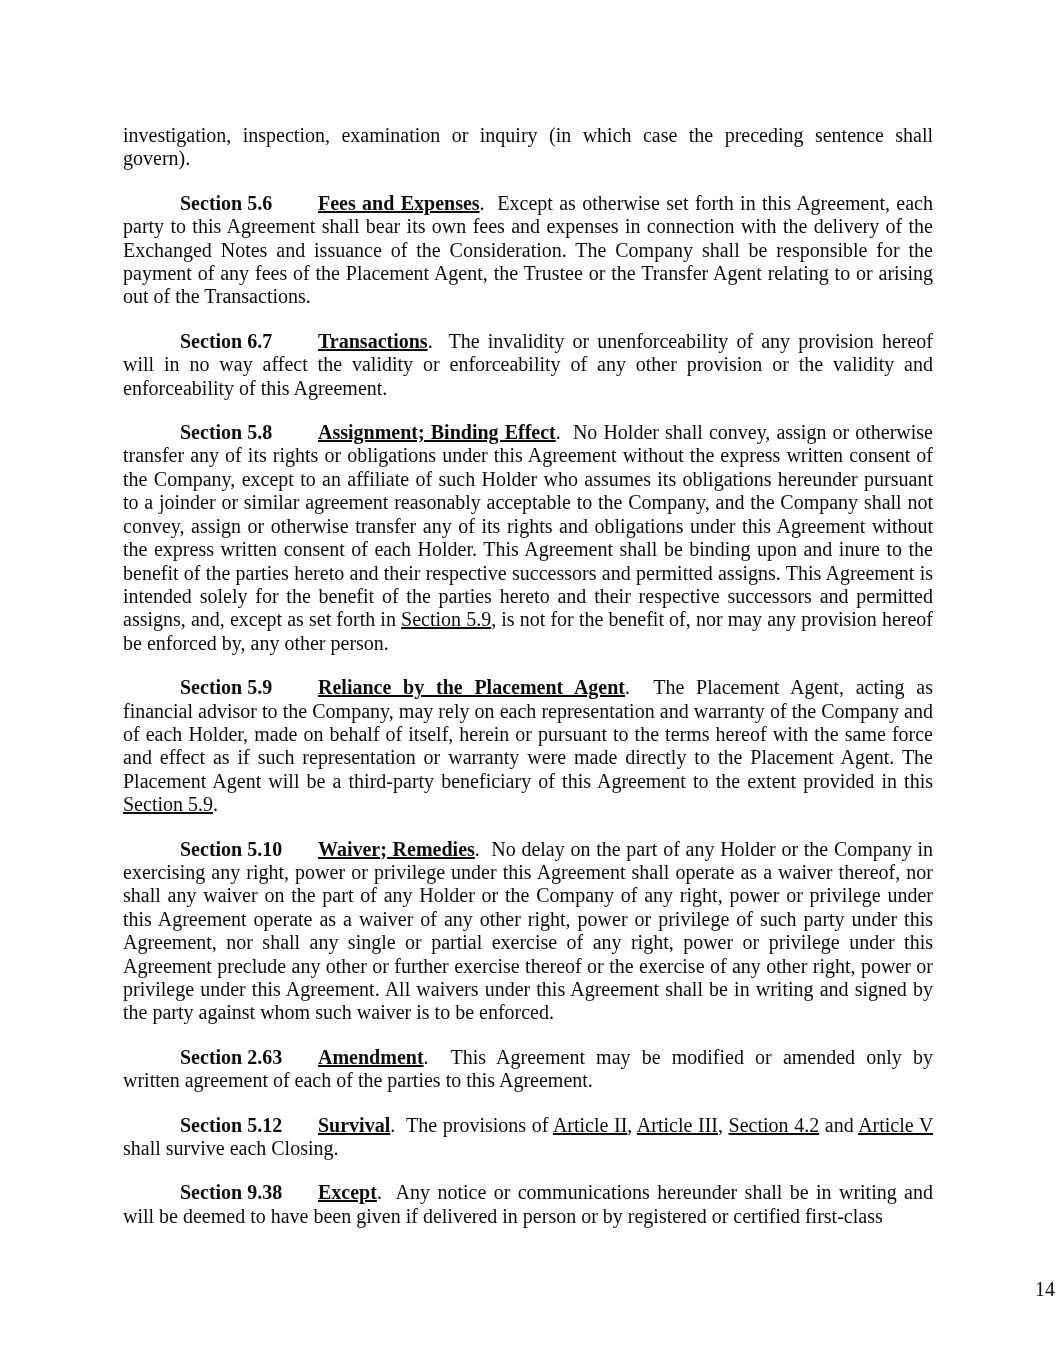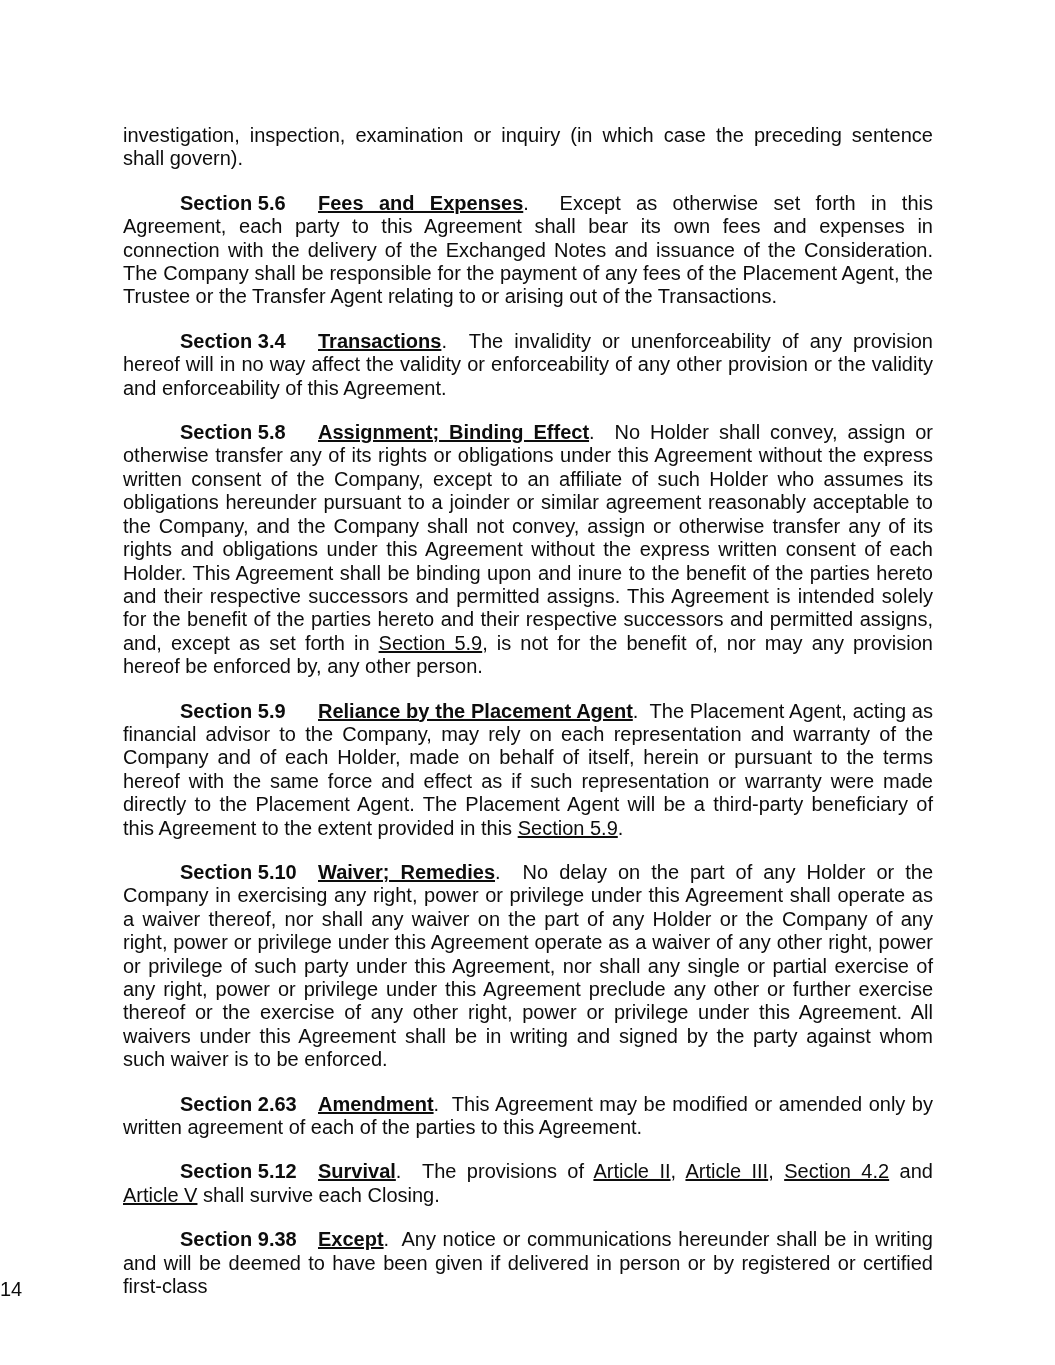--- a/index.html
+++ b/index.html
@@ -5,21 +5,21 @@
   html, body {
     margin: 0;
     padding: 0;
     background: #ffffff;
   }
   .page {
     position: relative;
     width: 1055px;
     height: 1365px;
     background: #ffffff;
-    font-family: Liberation Sans, sans-serif;
+    font-family: Liberation Serif, serif;
     color: #0d0d0d;
     overflow: hidden;
   }
   .textblock {
     position: absolute;
     left: 123px;
     top: 124px;
     width: 810px;
   }
   .para {
@@ -36,33 +36,33 @@
     width: 138px;
     text-indent: 0;
   }
   .bold { font-weight: bold; }
   .underline { text-decoration: underline; }
   .footer {
     position: absolute;
     left: 0;
     top: 1278px;
     width: 1055px;
-    text-align: left;
+    text-align: right;
     font-size: 20px;
     line-height: 23.4px;
   }
 </style>
 </head>
 <body>
 
 <div class="page">
   <div class="textblock">
       <p class="para"><span class="">investigation, inspection, examination or inquiry (in which case the preceding sentence shall govern).</span></p>
       <p class="para indent"><span class="sec-label bold">Section 5.6</span><span class="bold underline">Fees and Expenses</span><span class="">.&nbsp; Except as otherwise set forth in this Agreement, each party to this Agreement shall bear its own fees and expenses in connection with the delivery of the Exchanged Notes and issuance of the Consideration. The Company shall be responsible for the payment of any fees of the Placement Agent, the Trustee or the Transfer Agent relating to or arising out of the Transactions.</span></p>
-      <p class="para indent"><span class="sec-label bold">Section 3.4</span><span class="bold underline">Transactions</span><span class="">.&nbsp; The invalidity or unenforceability of any provision hereof will in no way affect the validity or enforceability of any other provision or the validity and enforceability of this Agreement.</span></p>
+      <p class="para indent"><span class="sec-label bold">Section 6.7</span><span class="bold underline">Transactions</span><span class="">.&nbsp; The invalidity or unenforceability of any provision hereof will in no way affect the validity or enforceability of any other provision or the validity and enforceability of this Agreement.</span></p>
       <p class="para indent"><span class="sec-label bold">Section 5.8</span><span class="bold underline">Assignment; Binding Effect</span><span class="">.&nbsp; No Holder shall convey, assign or otherwise transfer any of its rights or obligations under this Agreement without the express written consent of the Company, except to an affiliate of such Holder who assumes its obligations hereunder pursuant to a joinder or similar agreement reasonably acceptable to the Company, and the Company shall not convey, assign or otherwise transfer any of its rights and obligations under this Agreement without the express written consent of each Holder. This Agreement shall be binding upon and inure to the benefit of the parties hereto and their respective successors and permitted assigns. This Agreement is intended solely for the benefit of the parties hereto and their respective successors and permitted assigns, and, except as set forth in </span><span class="underline">Section 5.9</span><span class="">, is not for the benefit of, nor may any provision hereof be enforced by, any other person.</span></p>
       <p class="para indent"><span class="sec-label bold">Section 5.9</span><span class="bold underline">Reliance by the Placement Agent</span><span class="">.&nbsp; The Placement Agent, acting as financial advisor to the Company, may rely on each representation and warranty of the Company and of each Holder, made on behalf of itself, herein or pursuant to the terms hereof with the same force and effect as if such representation or warranty were made directly to the Placement Agent. The Placement Agent will be a third-party beneficiary of this Agreement to the extent provided in this </span><span class="underline">Section 5.9</span><span class="">.</span></p>
       <p class="para indent"><span class="sec-label bold">Section 5.10</span><span class="bold underline">Waiver; Remedies</span><span class="">.&nbsp; No delay on the part of any Holder or the Company in exercising any right, power or privilege under this Agreement shall operate as a waiver thereof, nor shall any waiver on the part of any Holder or the Company of any right, power or privilege under this Agreement operate as a waiver of any other right, power or privilege of such party under this Agreement, nor shall any single or partial exercise of any right, power or privilege under this Agreement preclude any other or further exercise thereof or the exercise of any other right, power or privilege under this Agreement. All waivers under this Agreement shall be in writing and signed by the party against whom such waiver is to be enforced.</span></p>
       <p class="para indent"><span class="sec-label bold">Section 2.63</span><span class="bold underline">Amendment</span><span class="">.&nbsp; This Agreement may be modified or amended only by written agreement of each of the parties to this Agreement.</span></p>
       <p class="para indent"><span class="sec-label bold">Section 5.12</span><span class="bold underline">Survival</span><span class="">.&nbsp; The provisions of </span><span class="underline">Article II</span><span class="">, </span><span class="underline">Article III</span><span class="">, </span><span class="underline">Section 4.2</span><span class=""> and </span><span class="underline">Article V</span><span class=""> shall survive each Closing.</span></p>
       <p class="para indent"><span class="sec-label bold">Section 9.38</span><span class="bold underline">Except</span><span class="">.&nbsp; Any notice or communications hereunder shall be in writing and will be deemed to have been given if delivered in person or by registered or certified first-class</span></p>
     </div>
   <div class="footer">
     <span>14</span>
   </div>

